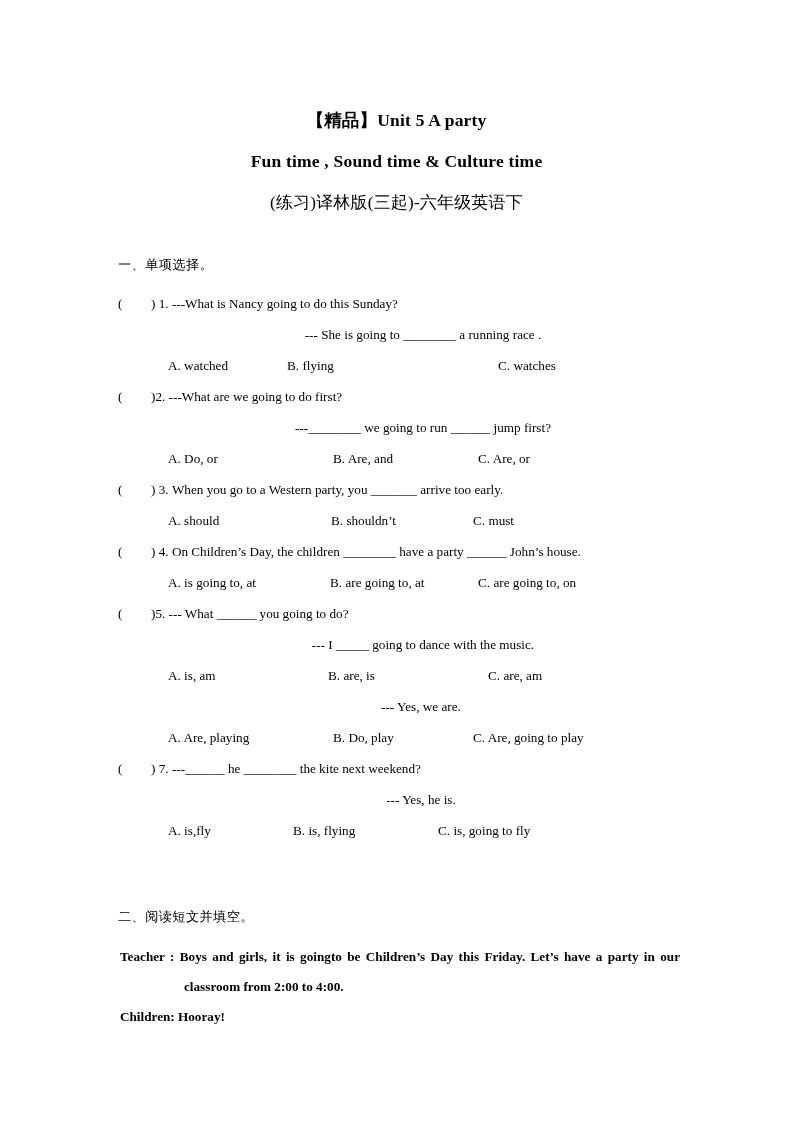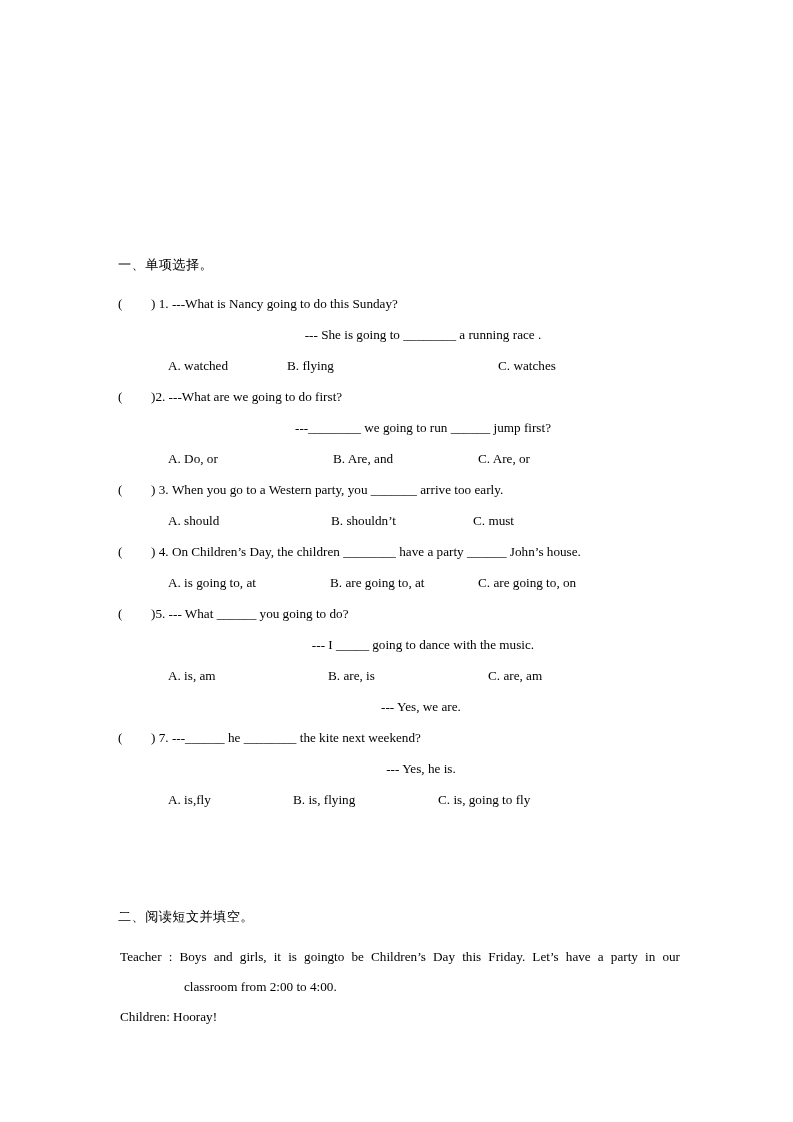--- a/index.html
+++ b/index.html
@@ -94,38 +94,44 @@
     position: absolute;
     left: 118px;
     top: 908px;
     width: 562px;
     font-size: 13.2px;
   }
   .reading .section-heading { margin-bottom: 16px; }
 
   .read-line {
     line-height: 30px;
+    font-weight: bold;
   }
   .read-line.justify {
     text-align: justify;
     text-align-last: justify;
     padding-left: 2px;
   }
   .read-line.indent {
     padding-left: 66px;
   }
   .read-line.plain {
     padding-left: 2px;
   }
 </style>
 </head>
 <body>
 
 <div class="page">
 
+  <div class="title-block">
+    <div class="title-line bold">【精品】Unit 5 A party</div>
+    <div class="title-line bold">Fun time , Sound time &amp; Culture time</div>
+    <div class="title-line plain">(练习)译林版(三起)-六年级英语下</div>
+  </div>
 
   <div class="content">
 
     <div class="section-heading">一、单项选择。</div>
 
     <div class="question">
       <div class="q-stem">
         <span class="q-paren"><span>(</span></span><span>)</span>&nbsp;<span>1.</span>&nbsp;<span>---What is Nancy going to do this Sunday?</span>
       </div>
       <div class="q-sub">--- She is going to ________ a running race .</div>
@@ -177,20 +183,25 @@
       <div class="q-sub">--- I _____ going to dance with the music.</div>
       <div class="q-options">
         <span class="opt" style="left:50px;">A. is, am</span>
         <span class="opt" style="left:210px;">B. are, is</span>
         <span class="opt" style="left:370px;">C. are, am</span>
       </div>
     </div>
 
     <div class="question">
       <div class="q-sub tight">--- Yes, we are.</div>
+      <div class="q-options">
+        <span class="opt" style="left:50px;">A. Are, playing</span>
+        <span class="opt" style="left:215px;">B. Do, play</span>
+        <span class="opt" style="left:355px;">C. Are, going to play</span>
+      </div>
     </div>
 
     <div class="question">
       <div class="q-stem">
         <span class="q-paren"><span>(</span></span><span>)</span>&nbsp;<span>7.</span>&nbsp;<span>---______ he ________ the kite next weekend?</span>
       </div>
       <div class="q-sub tight">--- Yes, he is.</div>
       <div class="q-options">
         <span class="opt" style="left:50px;">A. is,fly</span>
         <span class="opt" style="left:175px;">B. is, flying</span>

